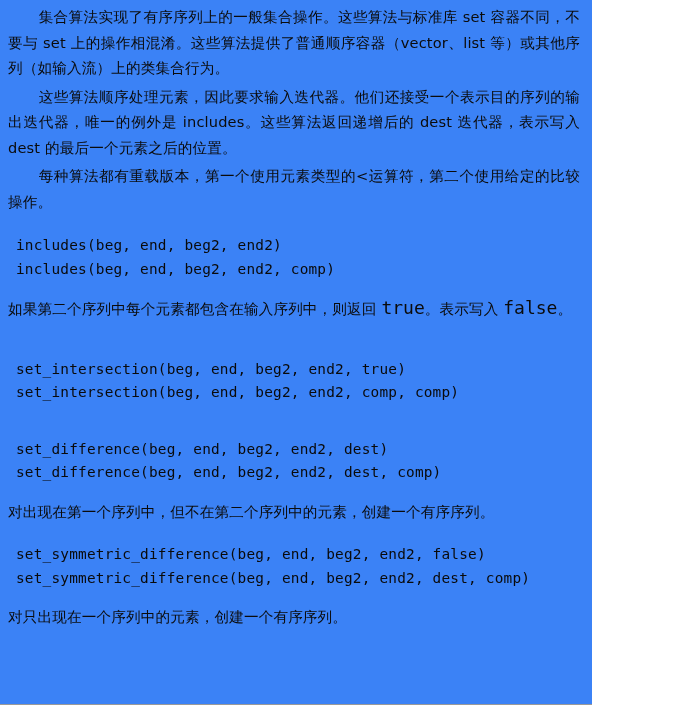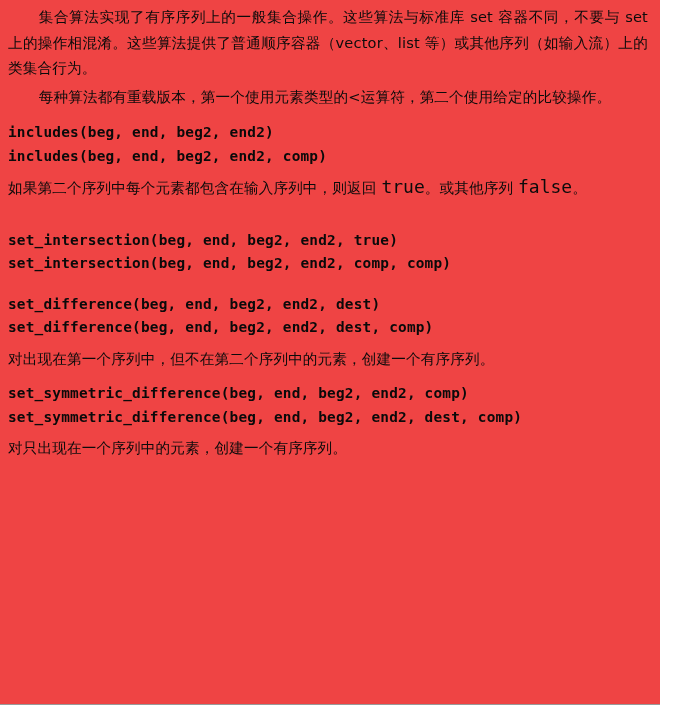--- a/index.html
+++ b/index.html
@@ -9,49 +9,49 @@
   }
   body {
     width: 699px;
     height: 705px;
     overflow: hidden;
     font-family: "Liberation Serif", serif;
     color: #000000;
   }
   .page {
     position: relative;
-    width: 660px;
+    width: 592px;
     height: 705px;
     box-sizing: border-box;
     padding: 4px 12px 0 8px;
-    background: #ef4444;
+    background: #3b82f6;
   }
   .para {
     font-family: "DejaVu Sans", sans-serif;
     font-size: 14.6px;
     line-height: 25.5px;
     text-align: justify;
     text-justify: inter-character;
     margin: 0 0 3px 0;
     letter-spacing: 0.15px;
     color: #0b0b0b;
   }
   .para.indent {
     text-indent: 2.1em;
   }
   .block-gap {
     height: 9px;
   }
   .code-block {
     font-family: "DejaVu Sans Mono", monospace;
     font-size: 14.4px;
-    font-weight: bold;
+    font-weight: normal;
     line-height: 23.5px;
     color: #0a0a0a;
-    margin: 0;
+    margin: 8px;
     letter-spacing: 0.2px;
   }
   .code-line {
     white-space: pre;
   }
   .mono {
     font-family: "DejaVu Sans Mono", monospace;
     font-size: 18px;
     letter-spacing: 0;
   }
@@ -76,34 +76,35 @@
   }
   .grp { margin-bottom: 2px; }
 </style>
 </head>
 <body>
 
 <div class="page">
 
   <div>
     <p class="para indent">集合算法实现了有序序列上的一般集合操作。这些算法与标准库 set 容器不同，不要与 set 上的操作相混淆。这些算法提供了普通顺序容器（vector、list 等）或其他序列（如输入流）上的类集合行为。</p>
+    <p class="para indent">这些算法顺序处理元素，因此要求输入迭代器。他们还接受一个表示目的序列的输出迭代器，唯一的例外是 includes。这些算法返回递增后的 dest 迭代器，表示写入 dest 的最后一个元素之后的位置。</p>
     <p class="para indent">每种算法都有重载版本，第一个使用元素类型的&lt;运算符，第二个使用给定的比较操作。</p>
   </div>
 
   <div class="block-gap"></div>
 
   <div>
 
     <div class="grp">
       <div class="code-block">
         <div class="code-line">includes(beg, end, beg2, end2)</div>
         <div class="code-line">includes(beg, end, beg2, end2, comp)</div>
       </div>
       <div class="sep"></div>
-      <p class="desc"><span>如果第二个序列中每个元素都包含在输入序列中，则返回 </span><span class="mono">true</span><span>。或其他序列 </span><span class="mono">false</span><span>。</span></p>
+      <p class="desc"><span>如果第二个序列中每个元素都包含在输入序列中，则返回 </span><span class="mono">true</span><span>。表示写入 </span><span class="mono">false</span><span>。</span></p>
     </div>
 
     <div class="block-gap"></div>
 
     <div class="grp">
       <div class="sep"></div>
     </div>
 
     <div class="block-gap"></div>
 
@@ -123,21 +124,21 @@
         <div class="code-line">set_difference(beg, end, beg2, end2, dest, comp)</div>
       </div>
       <div class="sep"></div>
       <p class="desc">对出现在第一个序列中，但不在第二个序列中的元素，创建一个有序序列。</p>
     </div>
 
     <div class="block-gap"></div>
 
     <div class="grp">
       <div class="code-block">
-        <div class="code-line">set_symmetric_difference(beg, end, beg2, end2, comp)</div>
+        <div class="code-line">set_symmetric_difference(beg, end, beg2, end2, false)</div>
         <div class="code-line">set_symmetric_difference(beg, end, beg2, end2, dest, comp)</div>
       </div>
       <div class="sep"></div>
       <p class="desc">对只出现在一个序列中的元素，创建一个有序序列。</p>
     </div>
 
   </div>
 
   <div class="bottom-rule"></div>
 </div>

